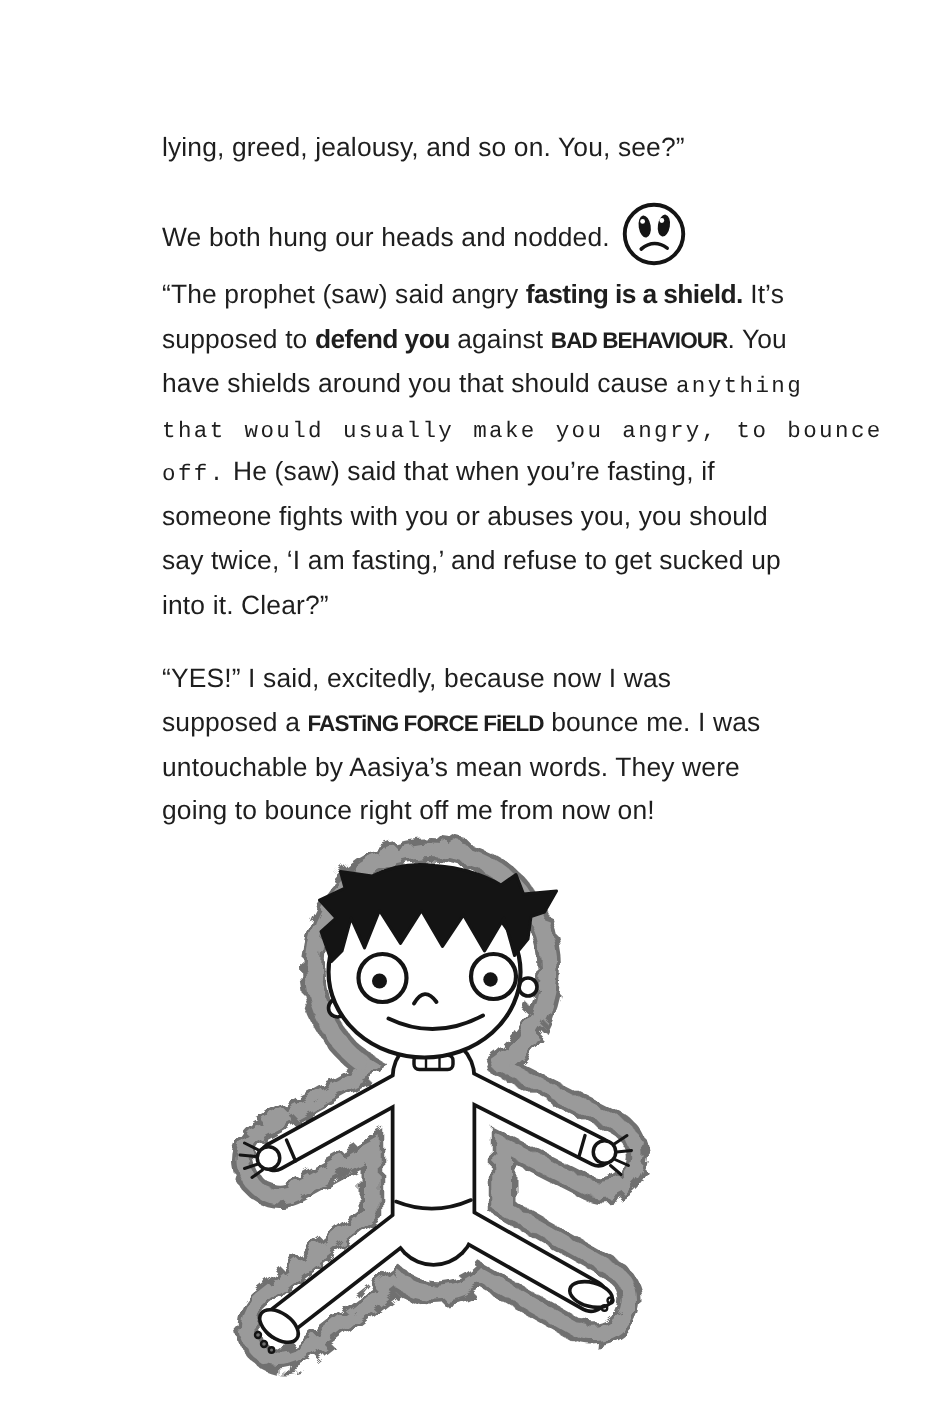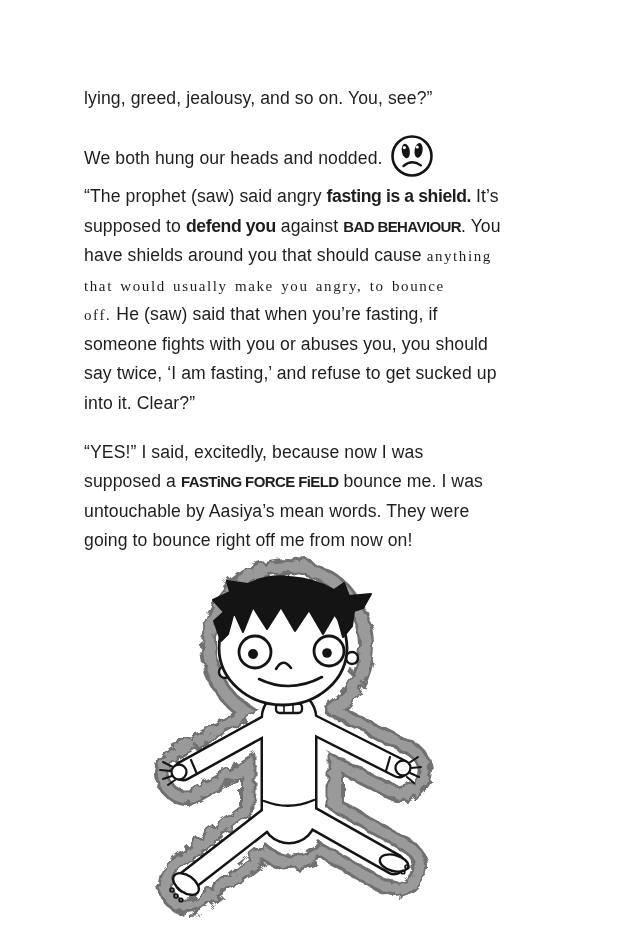--- a/index.html
+++ b/index.html
@@ -1,26 +1,26 @@
 <!DOCTYPE html>
 <html><head>
 <meta charset="utf-8">
 <style>
   html,body{margin:0;padding:0}
   body{
     width:625px;height:938px;background:#ffffff;position:relative;overflow:hidden;
     font-family:"Liberation Sans",sans-serif;color:#1e1e1e;
   }
-  .text-block{position:absolute;left:84px;top:84px;width:480px}
+  .text-block{position:absolute;left:108px;top:84px;width:480px}
   .para{margin:0 0 19.5px 0}
   .line{white-space:nowrap;height:29.5px;line-height:29.5px;font-size:17.6px;letter-spacing:0.1px}
   .seg-body{font-weight:400}
   .seg-fat{font-weight:bold;letter-spacing:-0.4px}
   .seg-caps{font-weight:bold;font-size:15px;letter-spacing:-0.6px}
-  .seg-hand{font-family:Liberation Serif, serif;font-size:15px;letter-spacing:1.6px;word-spacing:2px}
+  .seg-hand{font-family:Liberation Mono, monospace;font-size:15px;letter-spacing:1.6px;word-spacing:2px}
   svg.sadface{vertical-align:-15px;margin-left:1px}
   .illus{position:absolute;left:0;top:540px;width:625px;height:398px}
 </style>
 </head>
 <body>
 
 <div class="text-block">
     <div class="para">
       <div class="line"><span class="seg-body">lying, greed, jealousy, and so on. You, see?”</span></div>
     </div>

